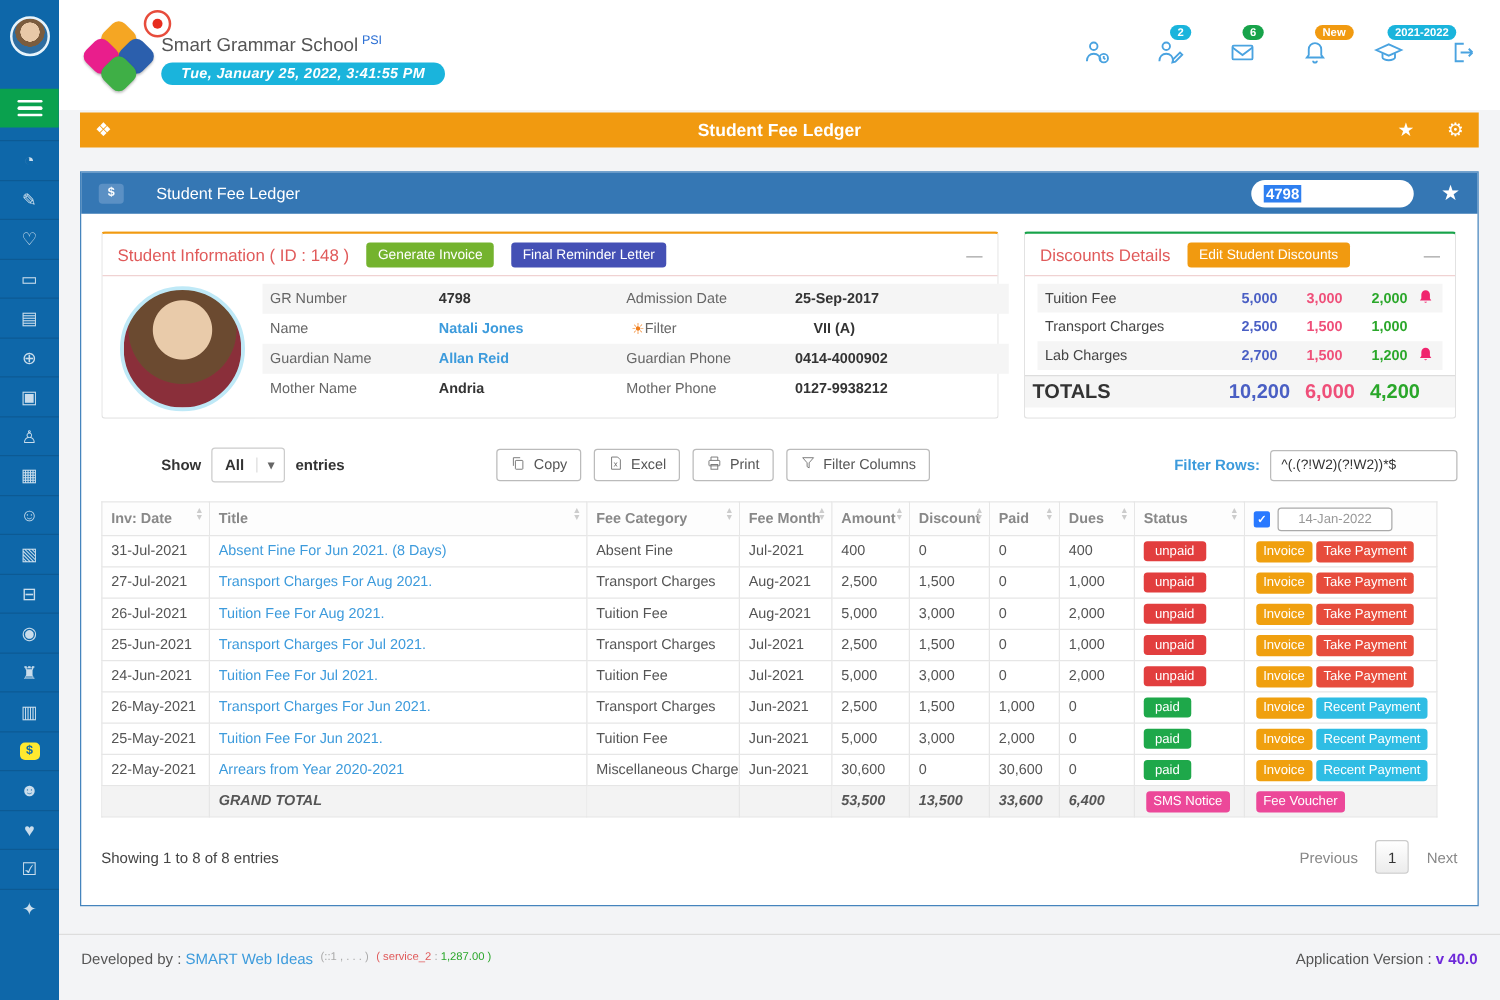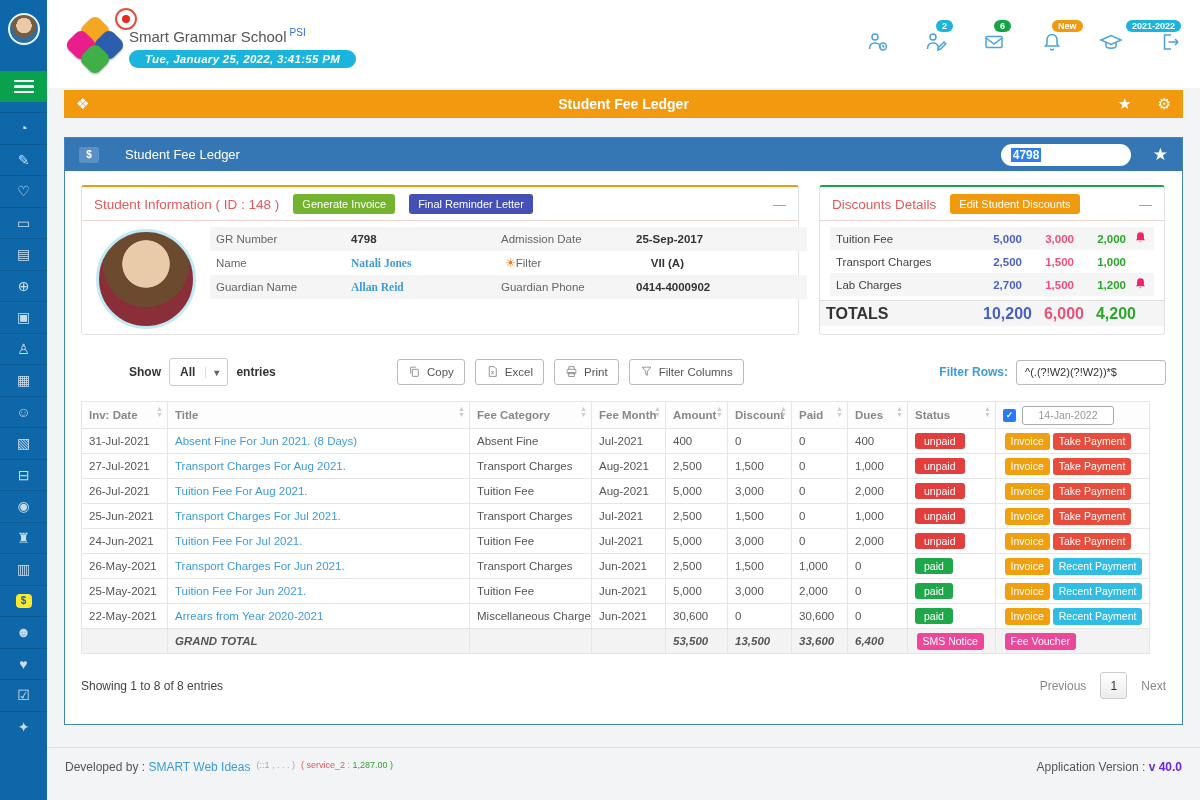--- a/index.html
+++ b/index.html
@@ -77,21 +77,21 @@
   .collapse { margin-left:auto; color:#999; font-size:13px; cursor:pointer; }
 
   .student-body { display:flex; padding:6px 10px; }
   .stu-photo { width:100px; height:100px; border-radius:50%; border:3px solid #bfe9f7; margin:2px 14px 0 4px; flex:none;
                background:radial-gradient(circle at 50% 34%, #e9cbaa 0 30%, #6b4a30 31% 55%, #8a2f3a 56% 100%); }
   .info-grid { flex:1; font-size:11.5px; }
   .info-row { display:flex; align-items:center; height:24px; padding:0 6px; }
   .info-row:nth-child(odd) { background:#f5f5f5; }
   .ilabel { width:135px; color:#666; }
   .ivalue { width:150px; color:#333; font-weight:bold; }
-  .ivalue.link { color:#3d9bdc; cursor:pointer;font-family:Liberation Serif, serif; }
+  .ivalue.link { color:#3d9bdc; cursor:pointer; }
   .gear-sun { color:#f07d1a; font-size:12px; margin-left:4px; }
 
   .disc-body { padding:6px 10px 0; font-size:11.5px; }
   .disc-row { display:flex; align-items:center; height:23px; padding:0 6px; }
   .disc-row:nth-child(odd) { background:#f5f5f5; }
   .disc-row .dlabel { flex:1; color:#444; }
   .dnum { width:52px; text-align:right; font-weight:bold; }
   .c-blue { color:#4a5fc4; } .c-pink { color:#ef4f79; } .c-green { color:#2aa72a; }
   .c-magenta { color:#cc3fd1; } .c-red { color:#e03030; }
   .dbell { width:22px; text-align:right; }
@@ -264,21 +264,21 @@
             <rect x="4" y="6.5" width="16" height="11" rx="1"></rect>
             <path d="M4 8l8 6 8-6"></path>
           </svg><span class="tbadge" style="background: rgb(23, 163, 74);">6</span></div>
         <div class="ticon"><svg width="24" height="24" viewBox="0 0 24 24">
             <path d="M12 4.5a5 5 0 0 0-5 5v4.5L5.5 16h13L17 14v-4.5a5 5 0 0 0-5-5z"></path>
             <path d="M10.5 18.5a1.5 1.5 0 0 0 3 0"></path>
           </svg><span class="tbadge" style="background: rgb(241, 154, 16);">New</span></div>
         <div class="ticon"><svg width="26" height="24" viewBox="0 0 26 24">
             <path d="M3 10l10-4.5L23 10l-10 4.5z"></path>
             <path d="M8 12.5V16c0 1.2 2.5 2.2 5 2.2s5-1 5-2.2v-3.5"></path>
-          </svg><span class="tbadge" style="background: rgb(26, 180, 220); margin-left: 16px;">2021-2022</span></div>
+          </svg><span class="tbadge" style="background: rgb(26, 180, 220);">2021-2022</span></div>
         <div class="ticon"><svg width="24" height="24" viewBox="0 0 24 24">
             <path d="M13 5H6.5v14H13"></path>
             <path d="M10.5 12H20m0 0l-3-3m3 3l-3 3"></path>
           </svg></div>
       </div>
   </div>
 
   <div class="orange-bar">
     <span class="glyph-btn">❖</span>
     <div class="orange-title">Student Fee Ledger</div>
@@ -324,20 +324,26 @@
                   <span class="ivalue link">Natali Jones</span>
                   <span class="gear-sun">☀</span>
                   <span class="ilabel">Filter</span>
                   <span class="ivalue">VII (A)</span>
                 </div>
                 <div class="info-row">
                   <span class="ilabel">Guardian Name</span>
                   <span class="ivalue link">Allan Reid</span>
                   <span class="ilabel">Guardian Phone</span>
                   <span class="ivalue">0414-4000902</span>
+                </div>
+                <div class="info-row">
+                  <span class="ilabel">Mother Name</span>
+                  <span class="ivalue">Andria</span>
+                  <span class="ilabel">Mother Phone</span>
+                  <span class="ivalue">0127-9938212</span>
                 </div>
               </div>
           </div>
         </div>
 
         <div class="card discounts">
           <div class="card-head">
             <span class="card-title">Discounts Details</span>
             <button class="btn orange">Edit Student Discounts</button>
             <span class="collapse">—</span>

